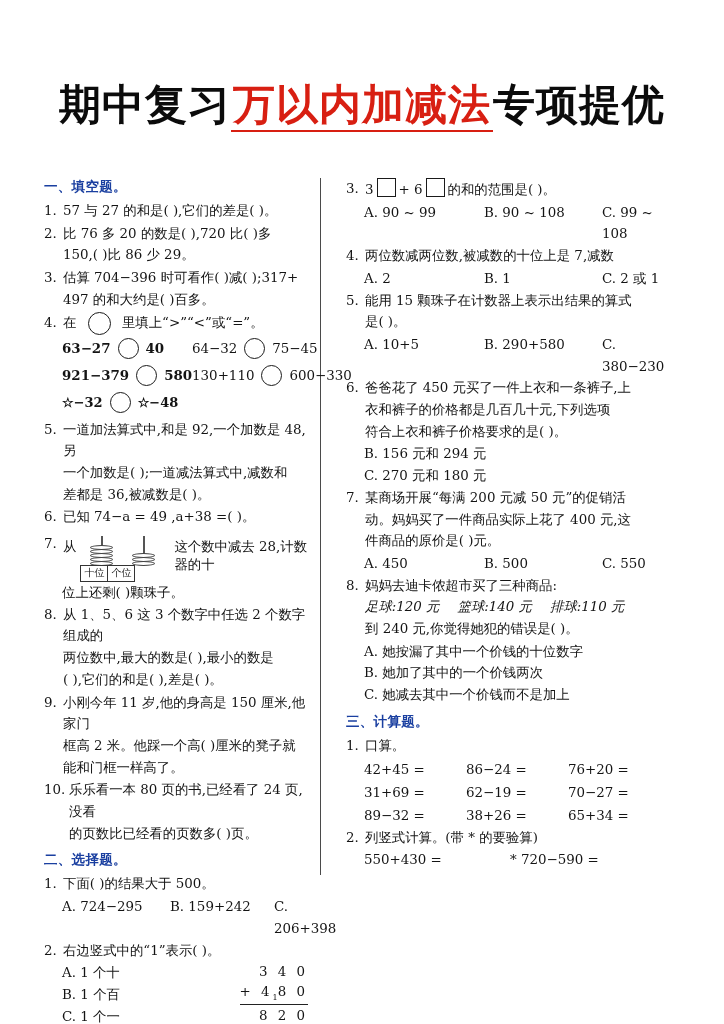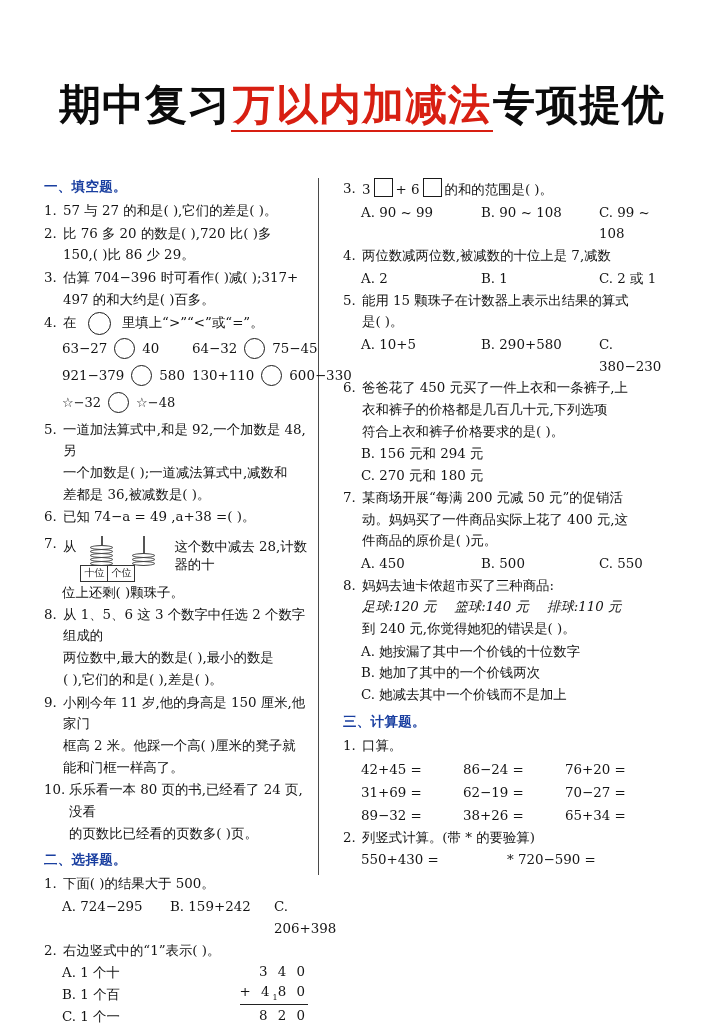--- a/index.html
+++ b/index.html
@@ -46,20 +46,21 @@
   }
 
   
   .columns {
     position: absolute;
     top: 178px;
     left: 0;
     width: 692px;
     height: 790px;
     display: flex;
+    justify-content: space-between;
   }
   .col {
     box-sizing: border-box;
     position: relative;
   }
   .col-left {
     width: 318px;
     padding: 0 4px 0 44px;
   }
   .divider {
@@ -126,21 +127,21 @@
     align-items: center;
     font-size: 13.4px;
     margin-bottom: 6px;
     padding-left: 18px;
   }
   .cmp-item {
     display: flex;
     align-items: center;
     white-space: nowrap;
   }
-  .cmp-item.a { flex: 0 0 130px; }
+  .cmp-item.a { flex: 0 0 130px; font-weight: bold; }
   .circle {
     display: inline-block;
     width: 19px;
     height: 19px;
     border: 1.3px solid #1a1a1a;
     border-radius: 50%;
     margin: 0 7px;
     vertical-align: middle;
   }
   .circle.big {

